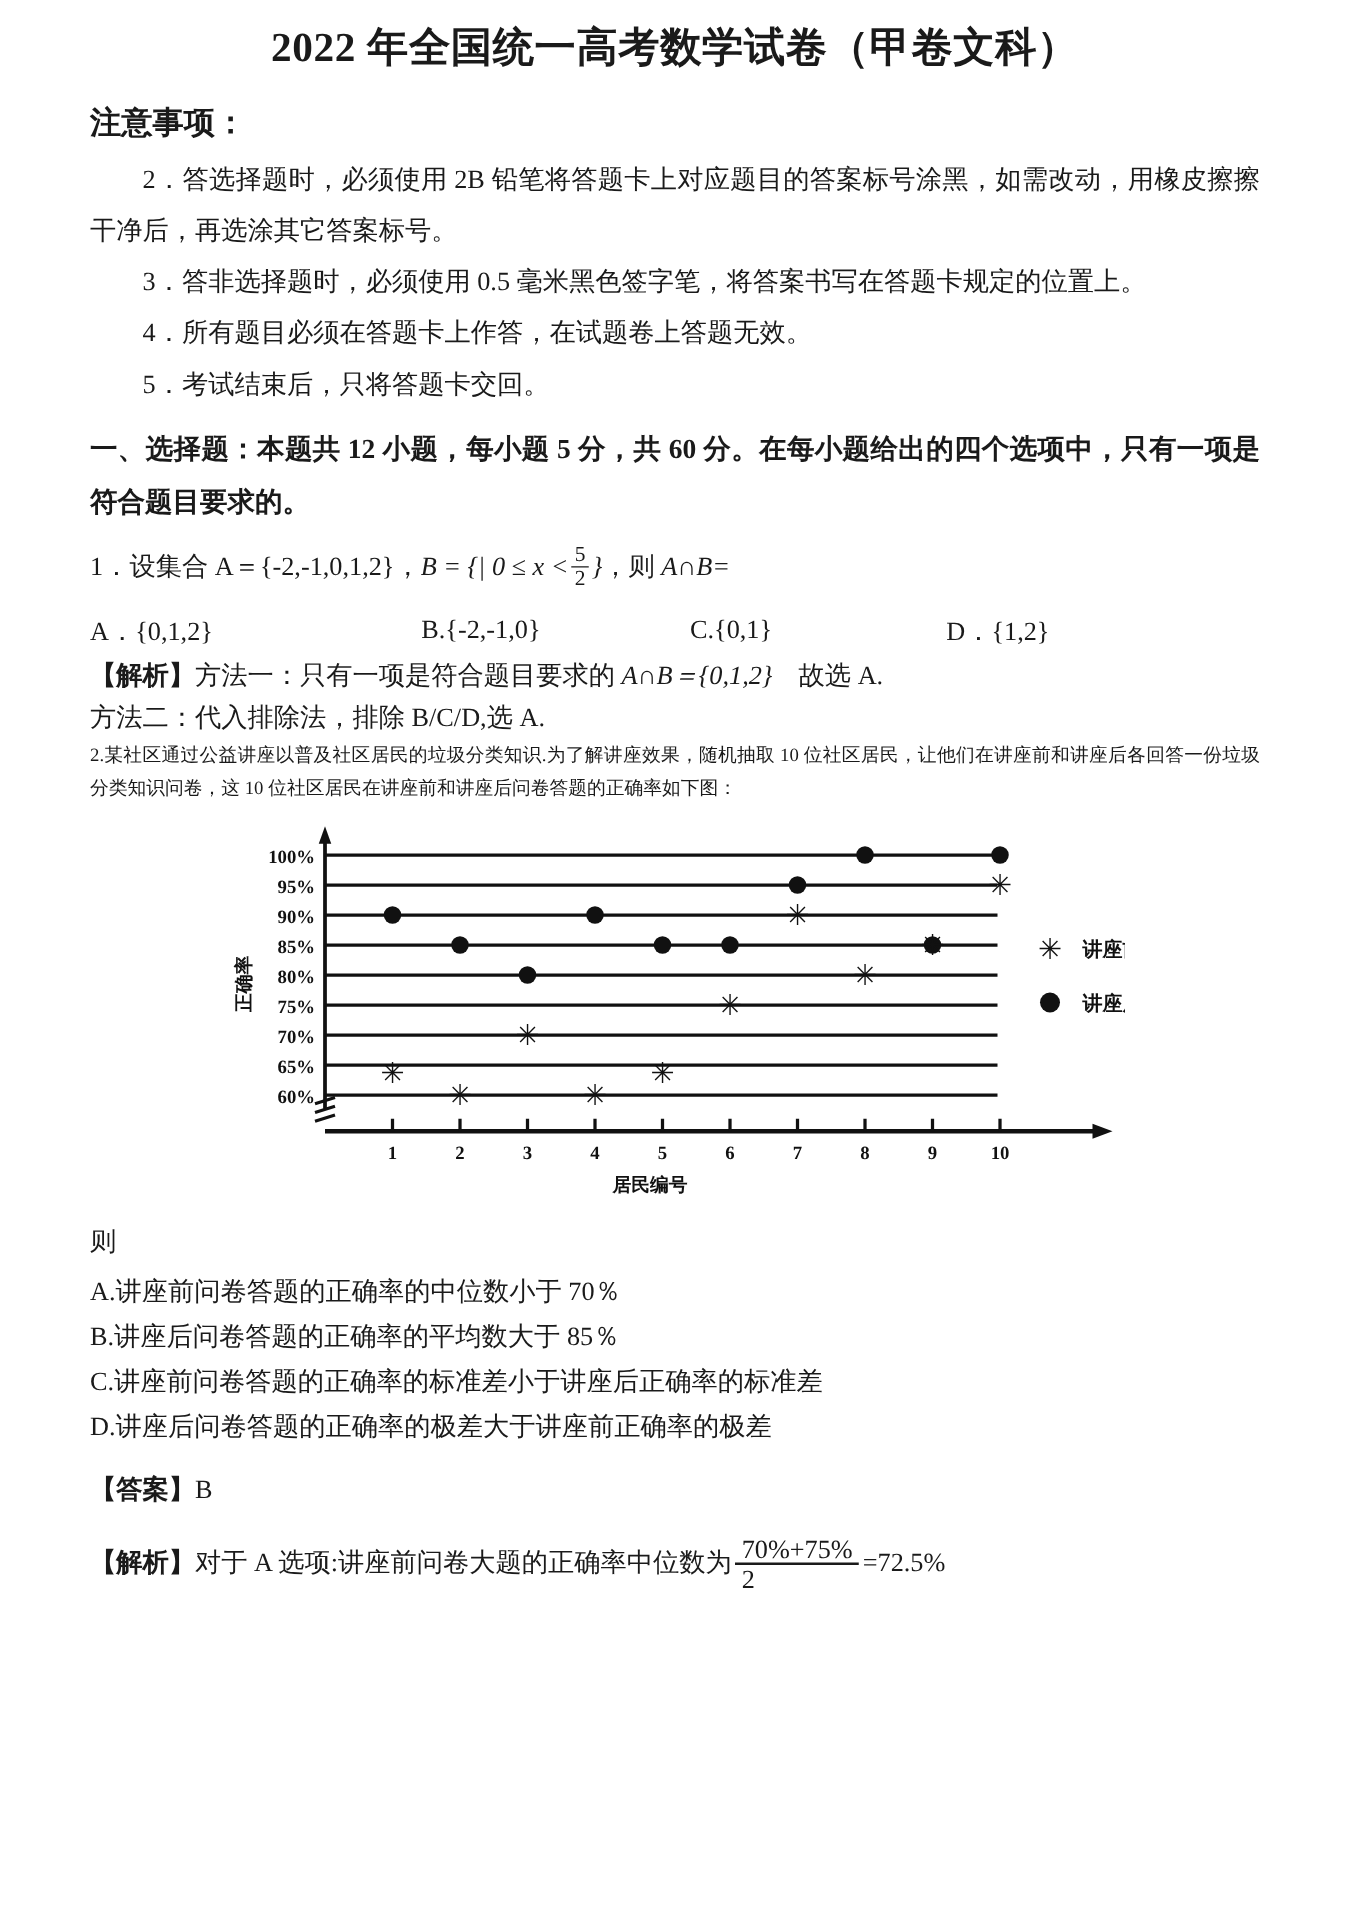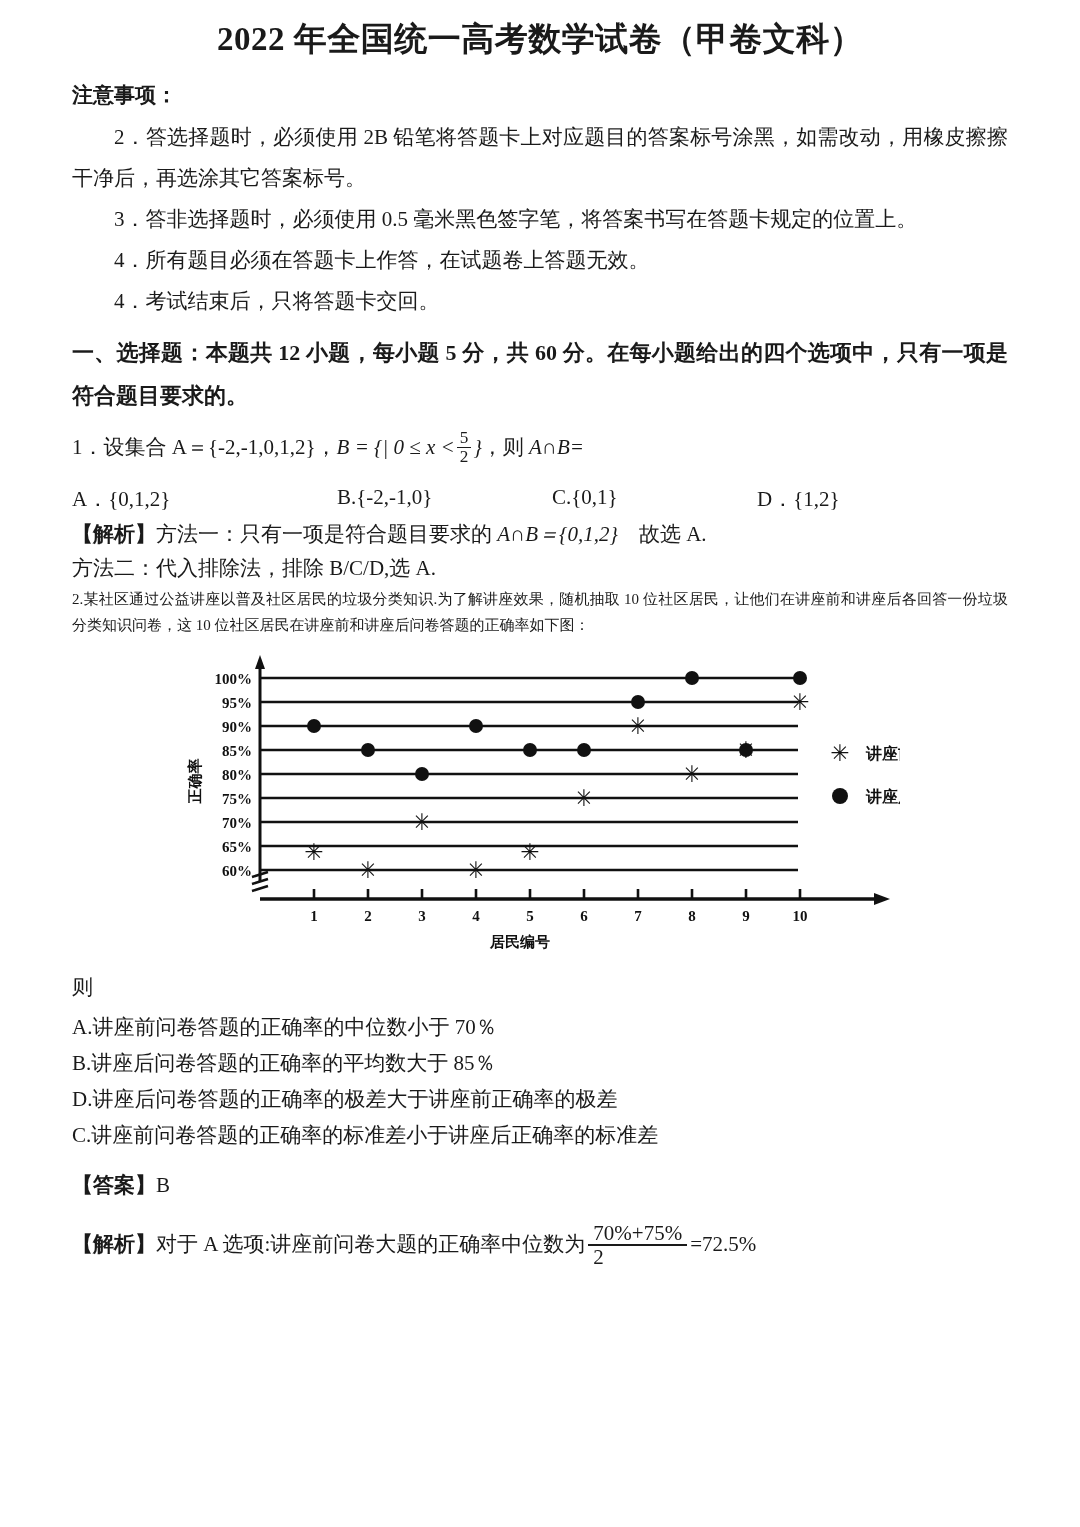--- a/index.html
+++ b/index.html
@@ -28,21 +28,21 @@
     text-align: center;
     font-size: 33px;
     font-weight: bold;
     letter-spacing: 0.5px;
     margin: 6px 0 20px 0;
     line-height: 1.2;
   }
 
   
   .notice-head {
-    font-size: 21px;
+    font-size: 25px;
     font-weight: bold;
     margin: 0 0 6px 0;
     line-height: 1.5;
   }
   .notice-item {
     font-size: 21px;
     line-height: 1.95;
     text-indent: 2em;
     margin: 0;
     text-align: justify;
@@ -165,21 +165,21 @@
 
 <div class="page">
 
   <h1 class="doc-title">2022 年全国统一高考数学试卷（甲卷文科）</h1>
 
   <p class="notice-head">注意事项：</p>
 
   <p class="notice-item">2．答选择题时，必须使用 2B 铅笔将答题卡上对应题目的答案标号涂黑，如需改动，用橡皮擦擦干净后，再选涂其它答案标号。</p>
   <p class="notice-item">3．答非选择题时，必须使用 0.5 毫米黑色签字笔，将答案书写在答题卡规定的位置上。</p>
   <p class="notice-item">4．所有题目必须在答题卡上作答，在试题卷上答题无效。</p>
-  <p class="notice-item">4．考试结束后，只将答题卡交回。</p>
+  <p class="notice-item">5．考试结束后，只将答题卡交回。</p>
 
   <p class="section-head">一、选择题：本题共 12 小题，每小题 5 分，共 60 分。在每小题给出的四个选项中，只有一项是符合题目要求的。</p>
 
   <p class="q-line">
     <span>1．</span><span>设集合 A＝</span><span>{-2,-1,0,1,2}</span><span>，</span><span class="ital">B = {</span><span class="ital">| 0 ≤ x &lt;</span><span class="frac"><span class="num">5</span><span class="den">2</span></span><span class="ital">}</span><span>，则</span>&nbsp;<span class="ital">A∩B=</span>
   </p>
 
   <div class="opts">
     <span class="opt-a">A．{0,1,2}</span>
     <span class="opt-b">B.{-2,-1,0}</span>
@@ -295,22 +295,22 @@
         <text x="686" y="149" font-family="Liberation Serif, serif" font-size="16" font-weight="bold" fill="#111">讲座后</text>
       </g>
     </svg>
   </div>
 
   <p class="then-line">则</p>
 
   <div class="choice-list">
     <div class="choice-row">A.讲座前问卷答题的正确率的中位数小于 70％</div>
     <div class="choice-row">B.讲座后问卷答题的正确率的平均数大于 85％</div>
+    <div class="choice-row">C.讲座前问卷答题的正确率的标准差小于讲座后正确率的标准差</div>
     <div class="choice-row">D.讲座后问卷答题的正确率的极差大于讲座前正确率的极差</div>
-    <div class="choice-row">C.讲座前问卷答题的正确率的标准差小于讲座后正确率的标准差</div>
   </div>
 
   <p class="ans-line">
     <span class="bracket">【答案】</span><span>B</span>
   </p>
 
   <div class="final-ana">
     <span class="bracket">【解析】</span>
       <span>对于 A 选项:讲座前问卷大题的正确率中位数为</span>
       <span class="frac-big">

